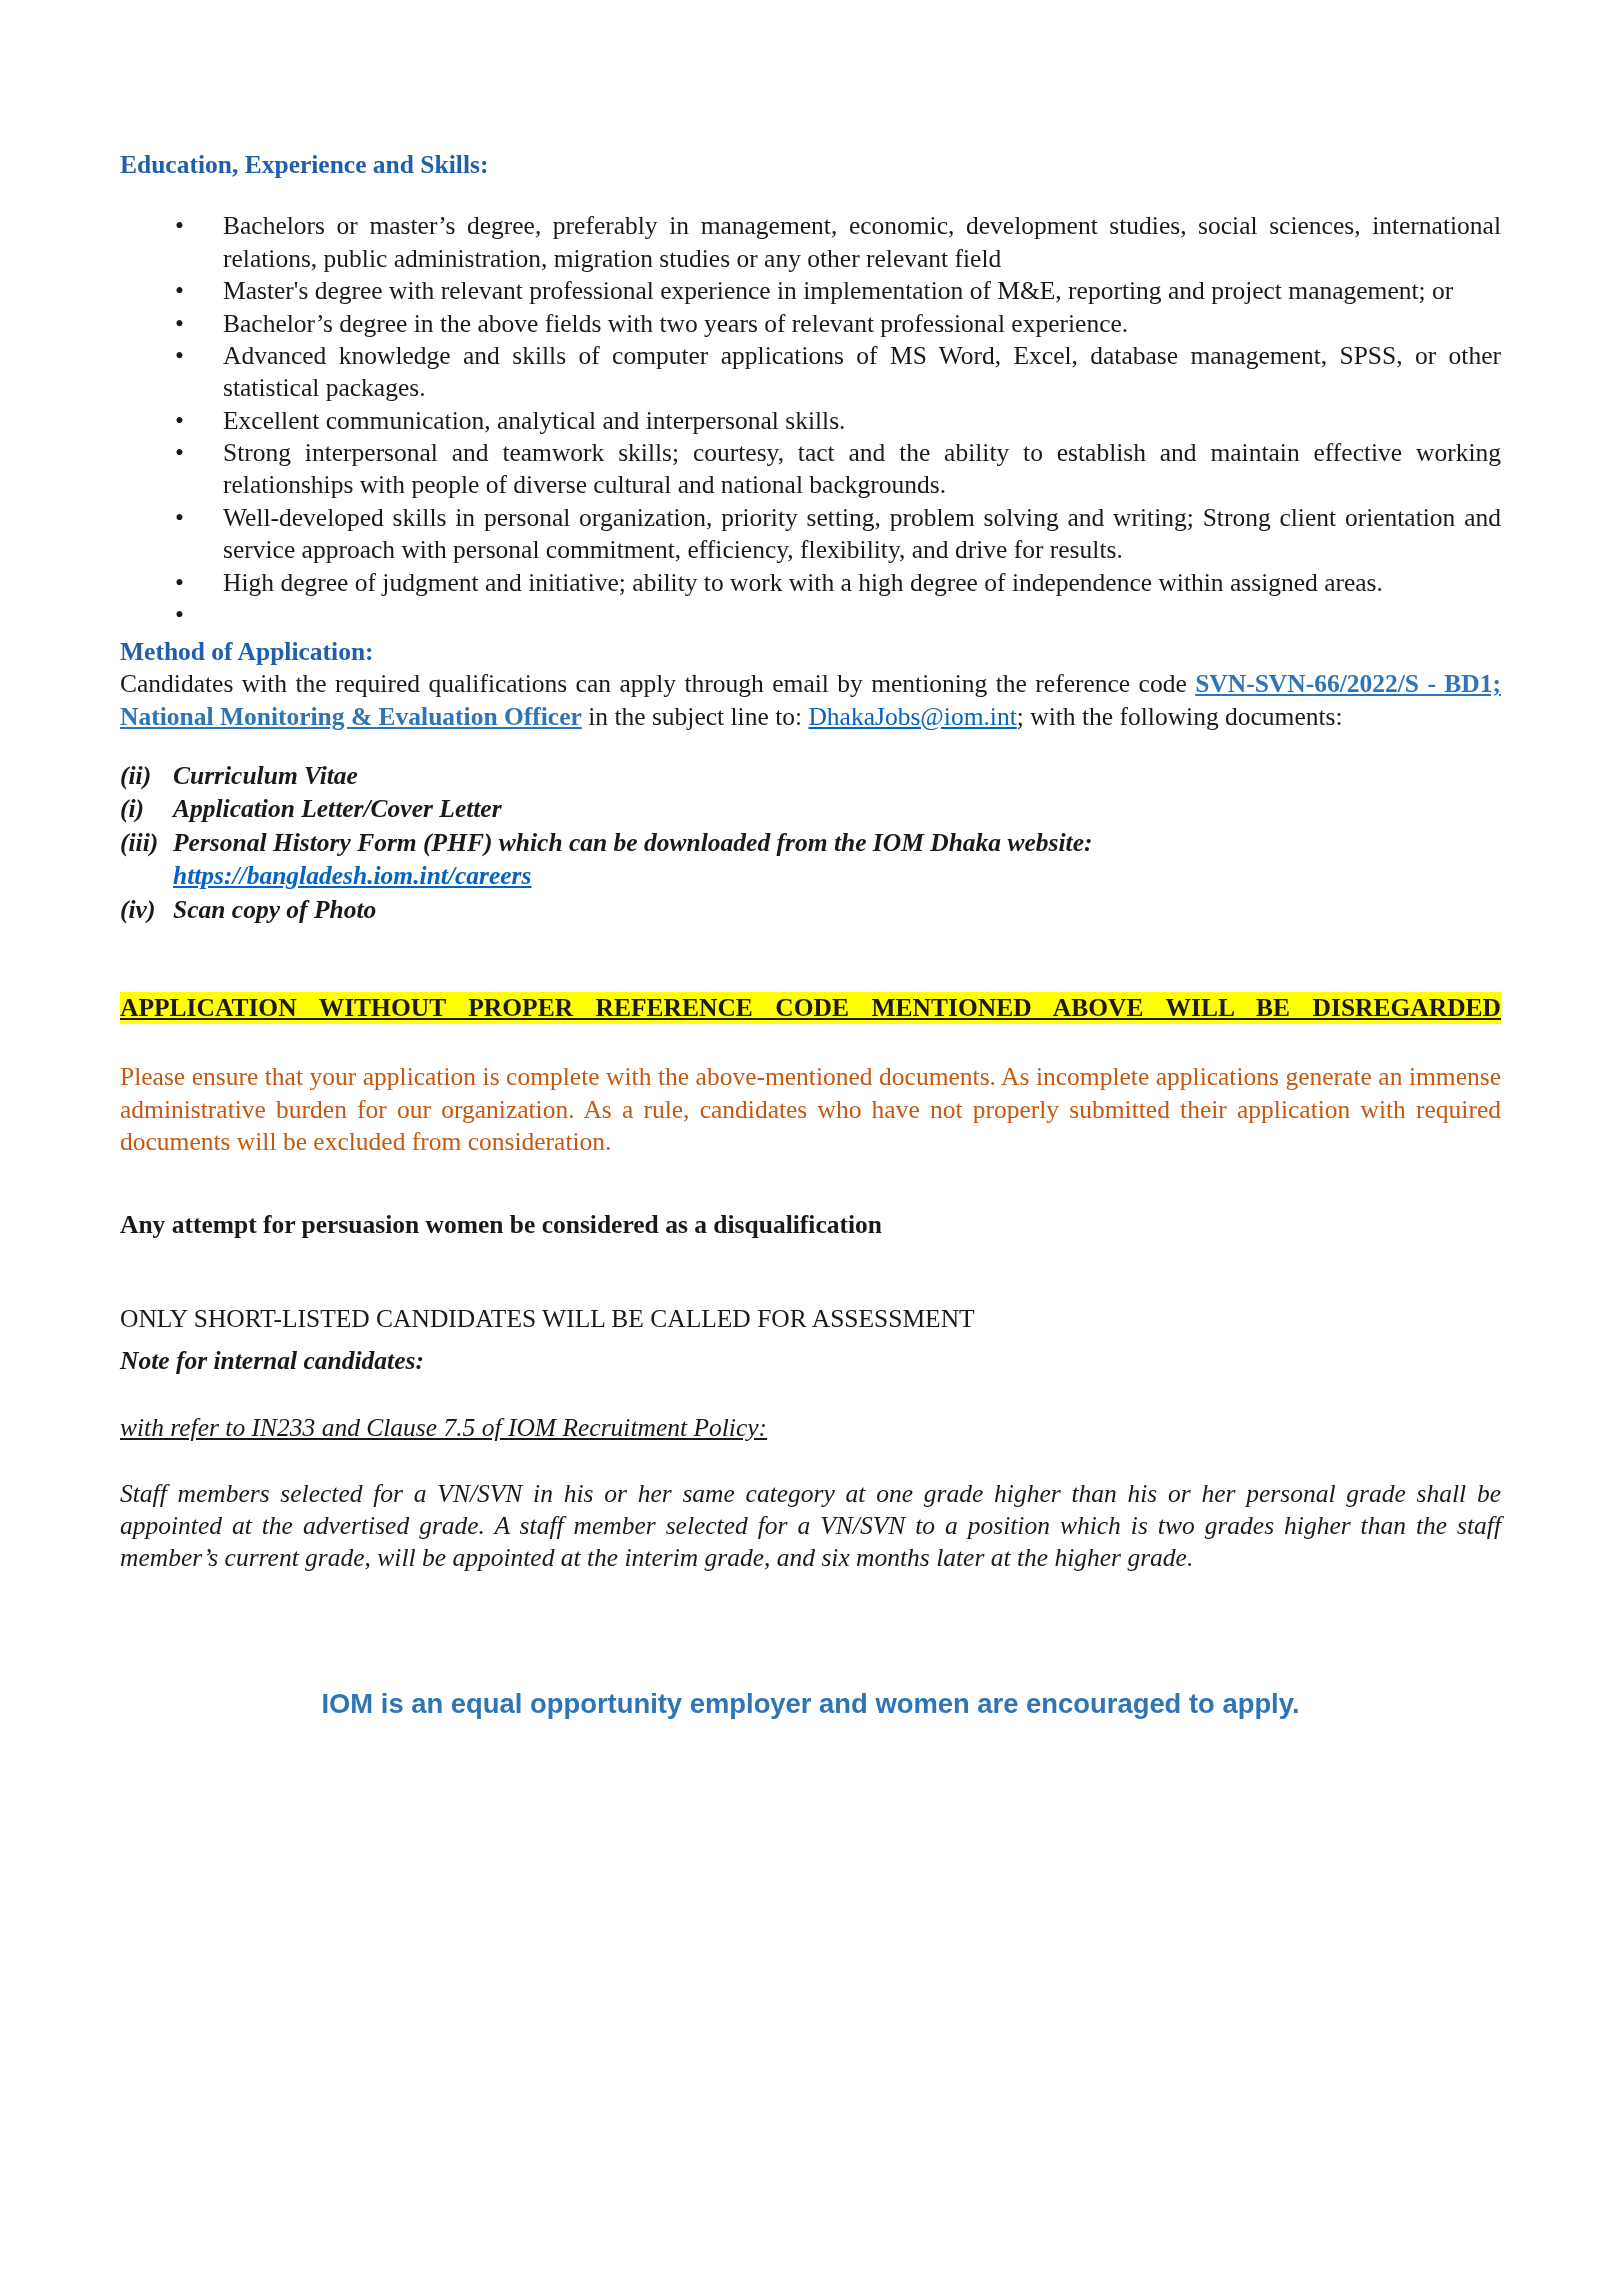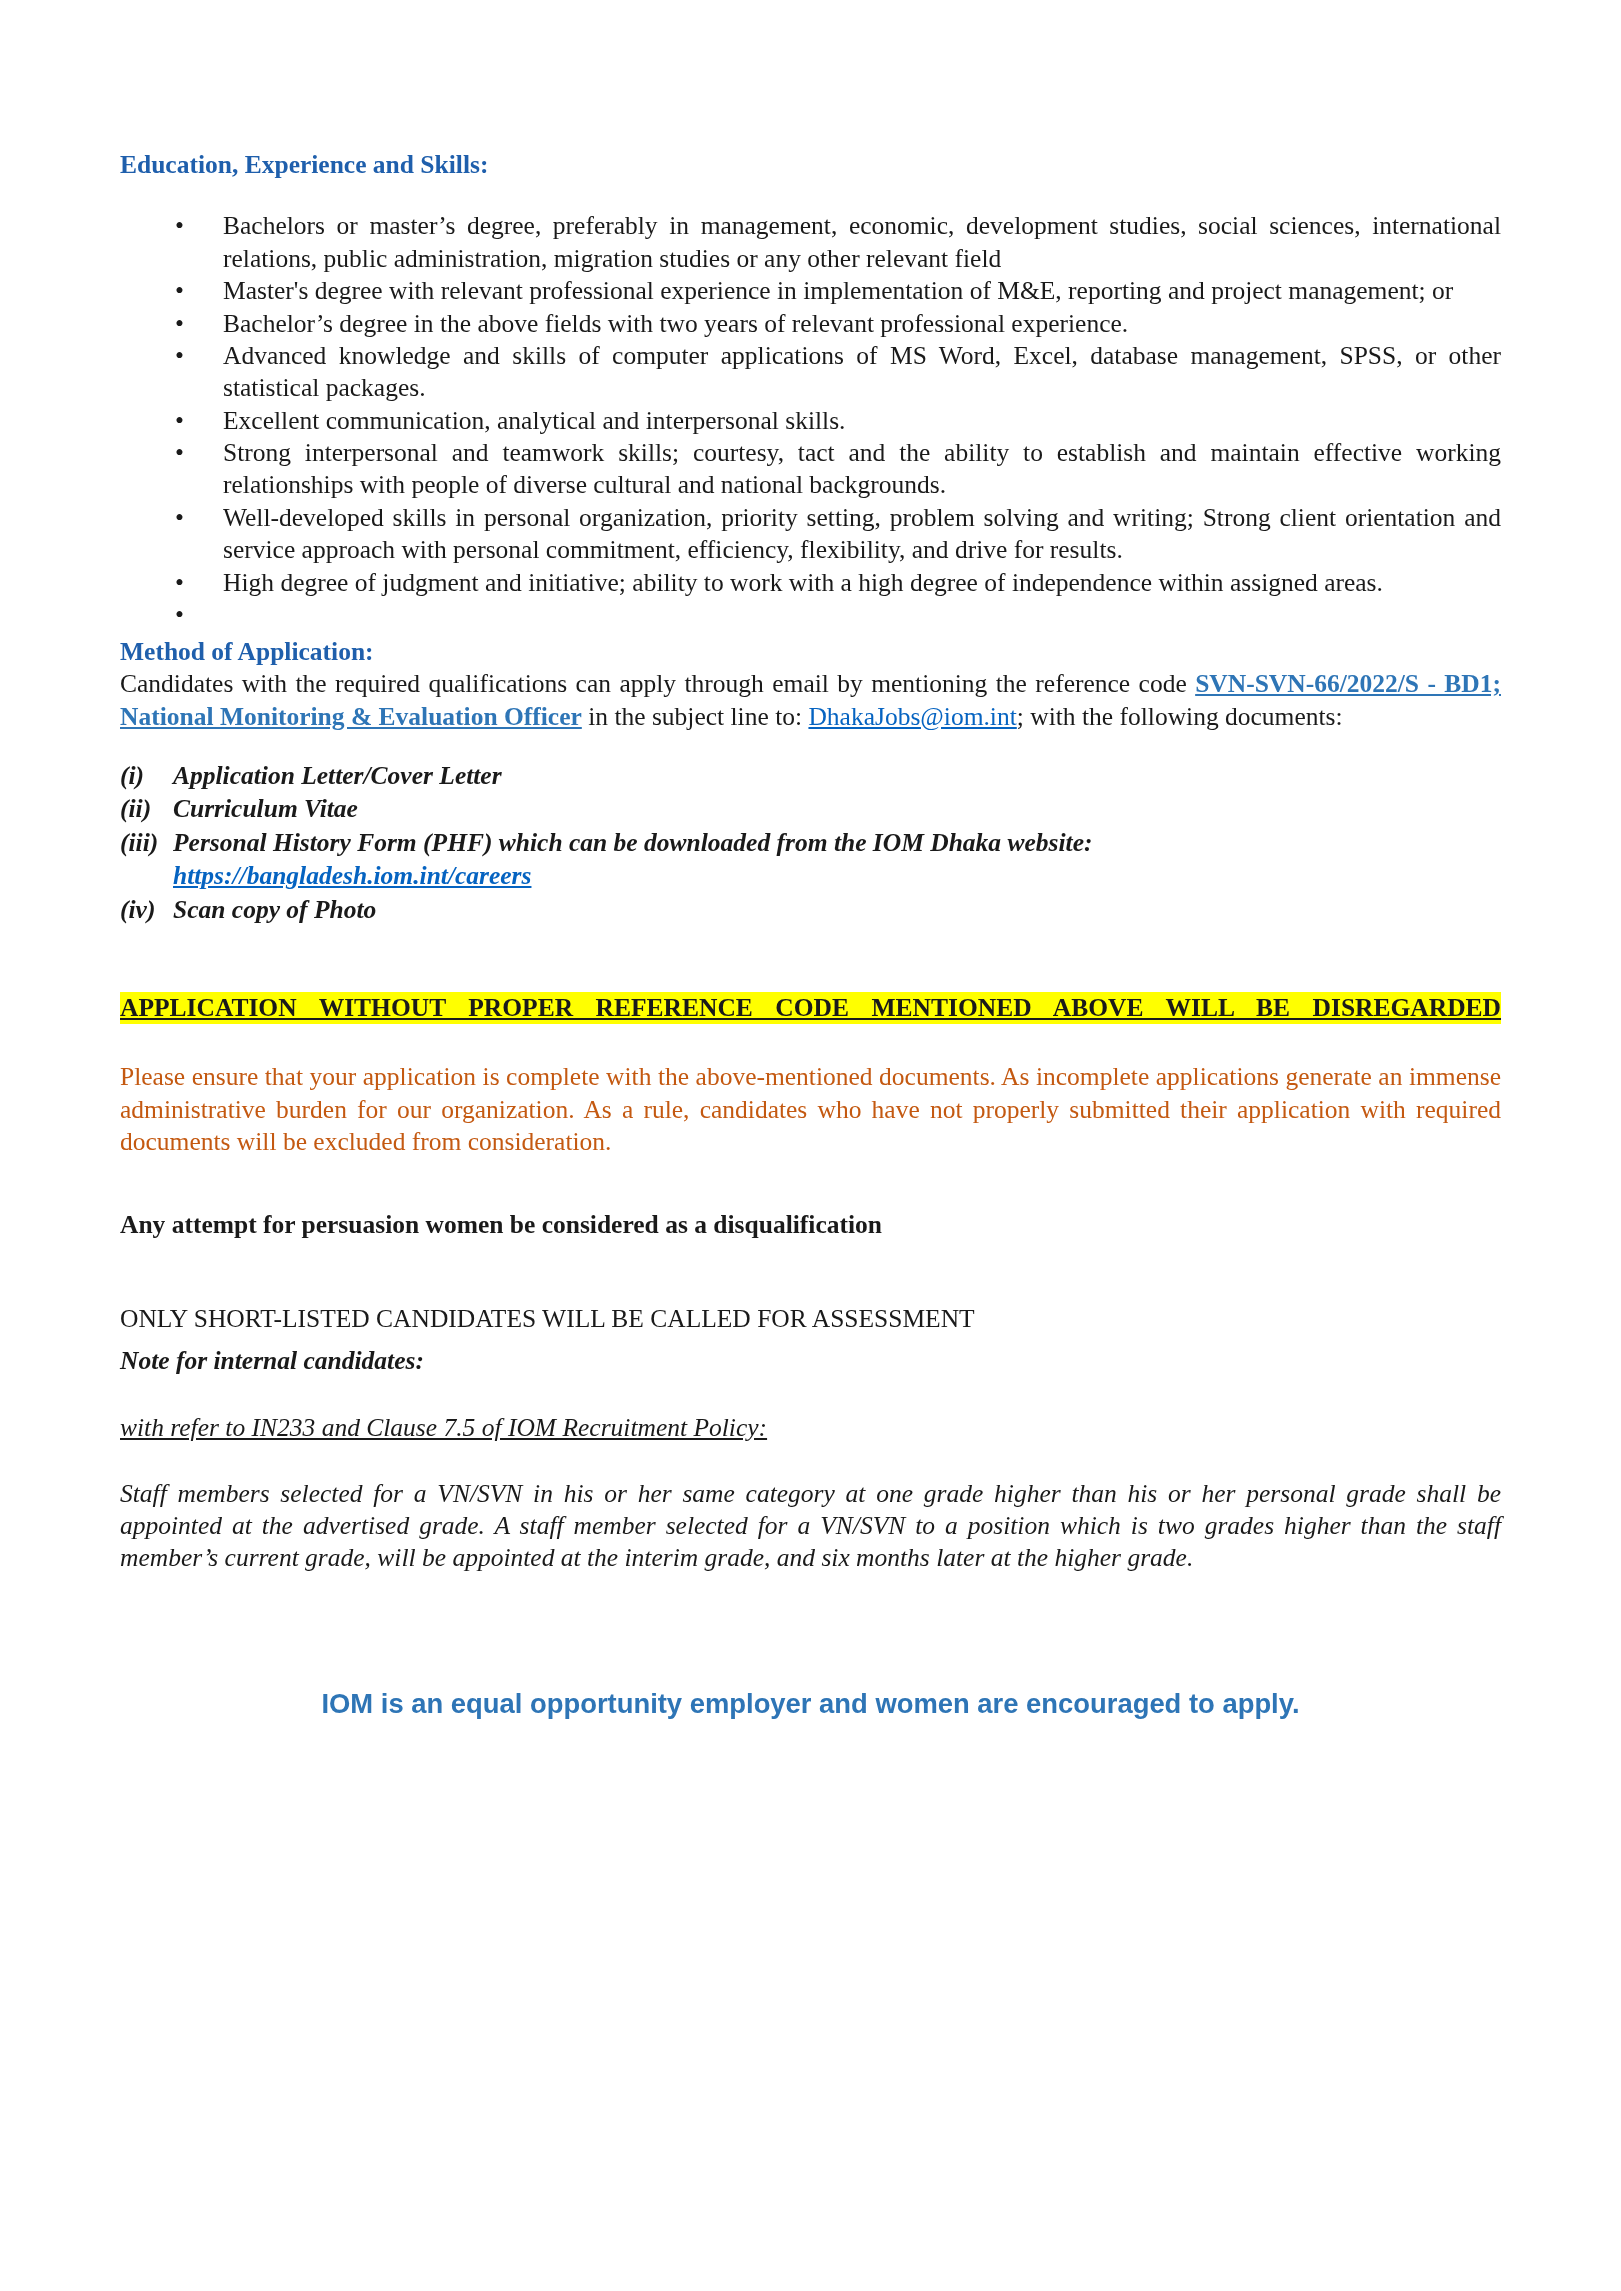--- a/index.html
+++ b/index.html
@@ -123,22 +123,22 @@
     <div class="bullet-item"><span class="bullet-marker">•</span><span>Well-developed skills in personal organization, priority setting, problem solving and writing; Strong client orientation and service approach with personal commitment, efficiency, flexibility, and drive for results.</span></div>
     <div class="bullet-item"><span class="bullet-marker">•</span><span>High degree of judgment and initiative; ability to work with a high degree of independence within assigned areas.</span></div>
     <div class="bullet-item"><span class="bullet-marker">•</span></div>
   </div>
 
   <div class="section-heading mt-method">Method of Application:</div>
 
   <p class="justify"><span>Candidates with the required qualifications can apply through email by mentioning the reference code </span><span class="ref-code">SVN-SVN-66/2022/S - BD1; National Monitoring &amp; Evaluation Officer</span><span> in the subject line to: </span><a class="link">DhakaJobs@iom.int</a><span>; with the following documents:</span></p>
 
   <div class="doc-list">
+    <div class="doc-item"><span class="doc-num">(ii)</span><span class="doc-text">Curriculum Vitae</span></div>
     <div class="doc-item"><span class="doc-num">(i)</span><span class="doc-text">Application Letter/Cover Letter</span></div>
-    <div class="doc-item"><span class="doc-num">(ii)</span><span class="doc-text">Curriculum Vitae</span></div>
     <div class="doc-item"><span class="doc-num">(iii)</span><span class="doc-text">Personal History Form (PHF) which can be downloaded from the IOM Dhaka website:</span></div>
     <div class="doc-link-line"><a class="link">https://bangladesh.iom.int/careers</a></div>
     <div class="doc-item"><span class="doc-num">(iv)</span><span class="doc-text">Scan copy of Photo</span></div>
   </div>
 
   <div class="highlight-line">APPLICATION WITHOUT PROPER REFERENCE CODE MENTIONED ABOVE WILL BE DISREGARDED</div>
 
   <p class="warning-para">Please ensure that your application is complete with the above-mentioned documents. As incomplete applications generate an immense administrative burden for our organization. As a rule, candidates who have not properly submitted their application with required documents will be excluded from consideration.</p>
 
   <p class="persuasion">Any attempt for persuasion women be considered as a disqualification</p>

